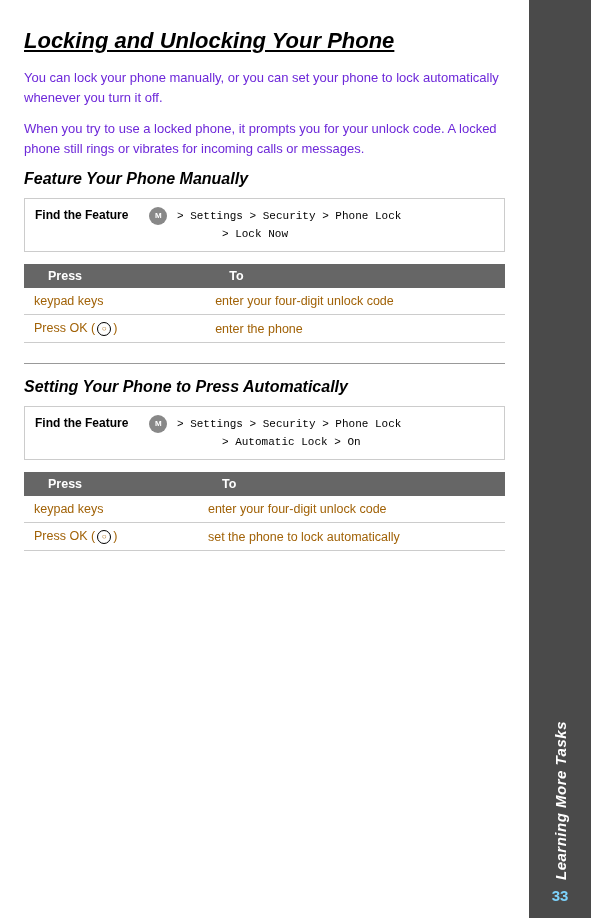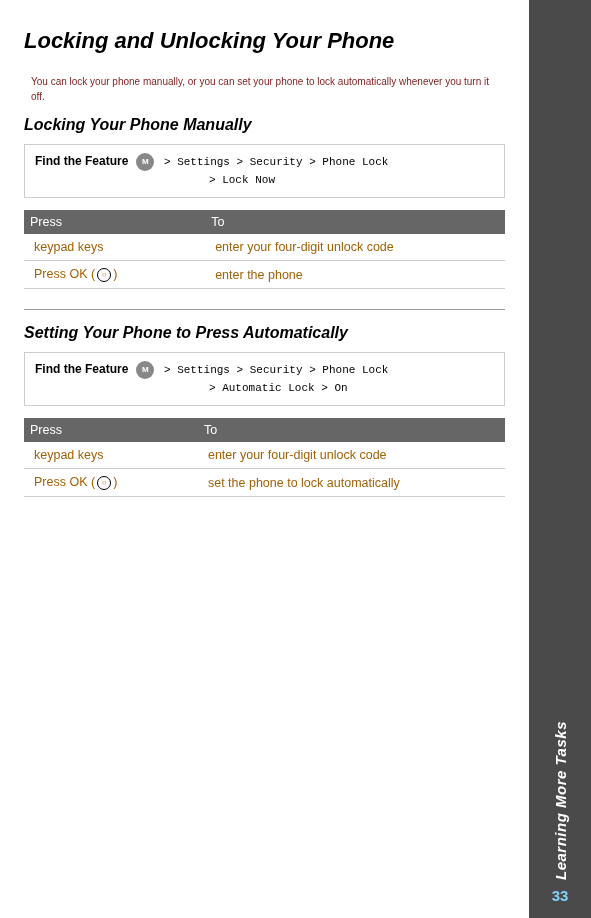--- a/index.html
+++ b/index.html
@@ -54,48 +54,48 @@
       font-weight: bold;
       position: absolute;
       bottom: 14px;
     }
 
     .page-title {
       font-size: 22px;
       font-weight: 900;
       font-style: italic;
       color: #000;
-      margin-bottom: 20px;
+      margin-bottom: 14px;
       line-height: 1.2;
+      text-decoration: underline;
     }
 
     .body-text {
-      font-size: 10px;
-      color: #7f1d1d;
+      font-size: 13px;
+      color: #6d28d9;
       line-height: 1.5;
       margin-bottom: 12px;
-      margin-left: 7px;
     }
 
     .section-title {
       font-size: 16px;
       font-weight: 900;
       font-style: italic;
       color: #000;
       margin-bottom: 10px;
       margin-top: 8px;
     }
 
     .find-feature-box {
       border: 1px solid #ccc;
       margin-bottom: 12px;
       padding: 8px 10px;
       display: flex;
       align-items: flex-start;
-      gap: 8px;
+      gap: 21px;
     }
 
     .find-feature-label {
       font-size: 12px;
       font-weight: bold;
       color: #000;
       min-width: 55px;
       line-height: 1.4;
     }
 
@@ -128,23 +128,23 @@
       margin-bottom: 20px;
       font-size: 12.5px;
     }
 
     .press-table thead tr {
       background: #666;
       color: #fff;
     }
 
     .press-table thead th {
-      padding: 5px 6px;
+      padding: 5px 24px;
       text-align: left;
-      font-weight: normal;
+      font-weight: bold;
       font-size: 12.5px;
     }
 
     .press-table tbody tr {
       border-bottom: 1px solid #ccc;
     }
 
     .press-table tbody td {
       padding: 6px 10px;
       color: #a16207;
@@ -175,22 +175,23 @@
     }
   </style>
 </head>
 <body>
 
 <div class="page-container">
   <div class="main-content">
     <h1 class="page-title">Locking and Unlocking Your Phone</h1>
 
     <p class="body-text">You can lock your phone manually, or you can set your phone to lock automatically whenever you turn it off.</p>
-
-    <h2 class="section-title">Locking Your Phone Manually</h2>
+    <p class="body-text">When you try to use a locked phone, it prompts you for your unlock code. A locked phone still rings or vibrates for incoming calls or messages.</p>
+
+    <h2 class="section-title">Feature Your Phone Manually</h2>
 
     <div class="find-feature-box">
       <span class="find-feature-label">Find the Feature</span>
       <span class="find-feature-path">
         <span class="menu-icon">M</span><span> &gt; Settings &gt; Security &gt; Phone Lock</span><br>
         &nbsp;&nbsp;&nbsp;&nbsp;&nbsp;&nbsp;&nbsp;&nbsp;&nbsp;&nbsp;&nbsp;<span>&gt; Lock Now</span>
       </span>
     </div>
 
     <table class="press-table">

